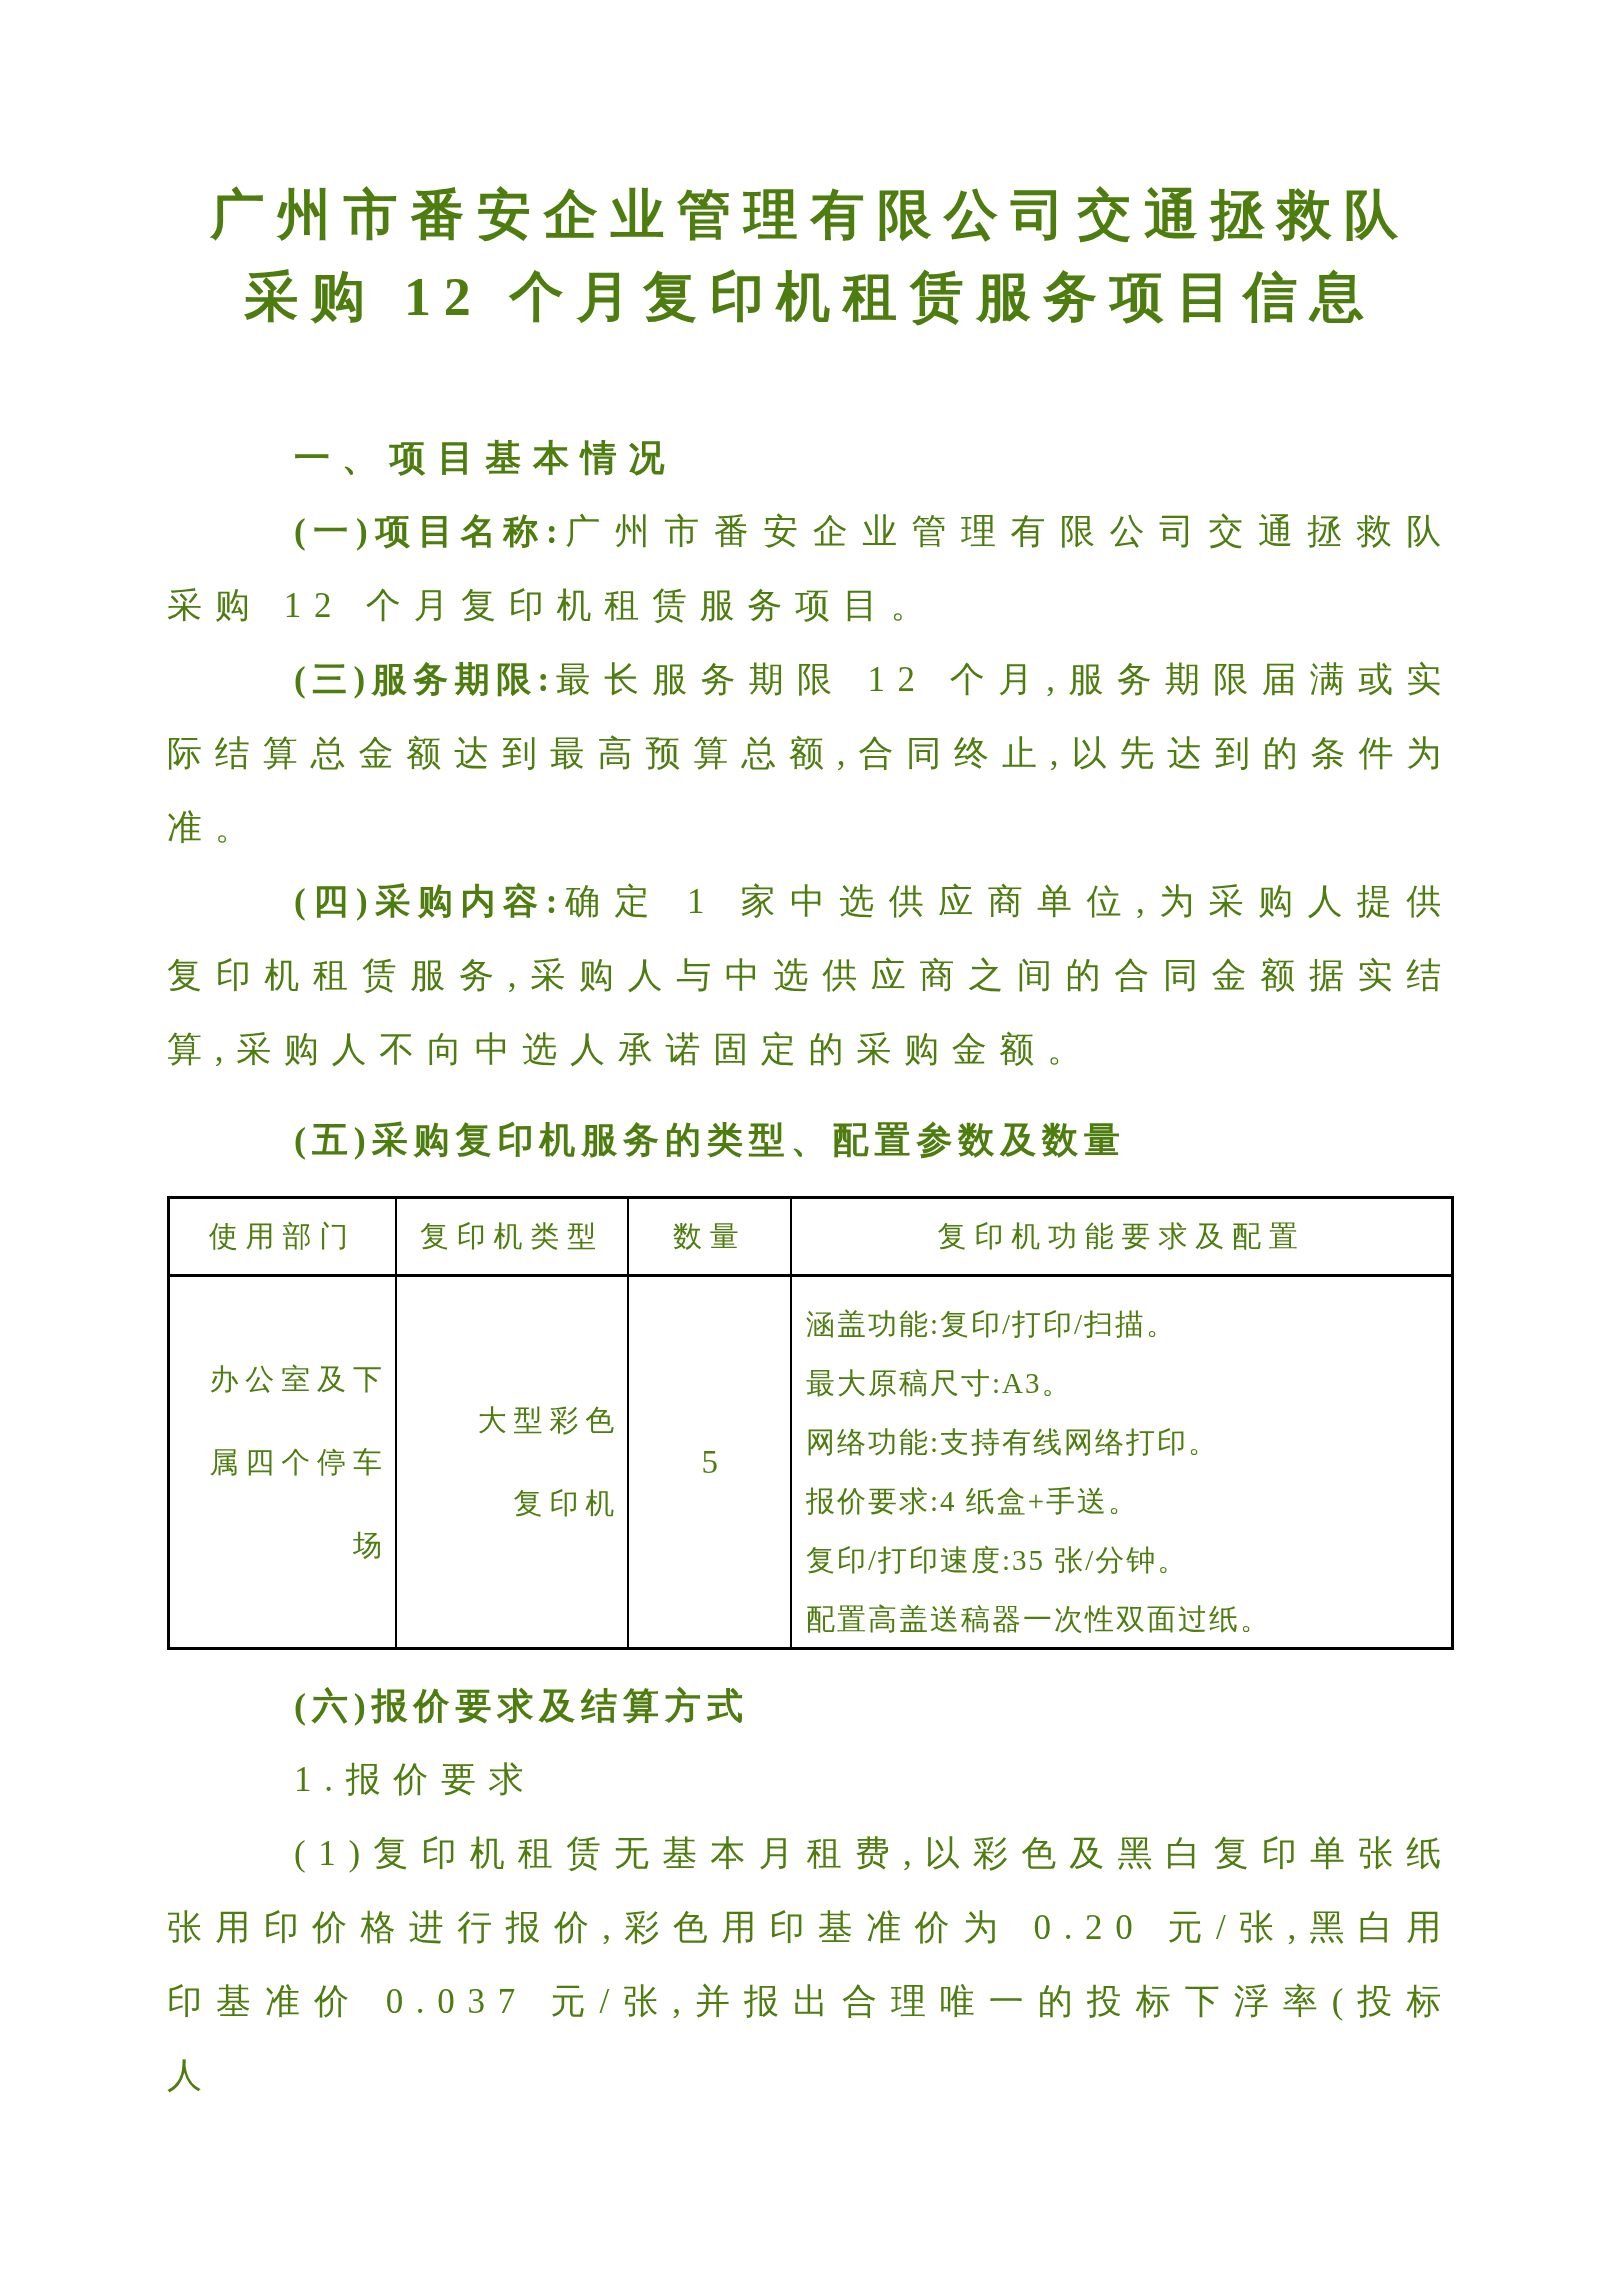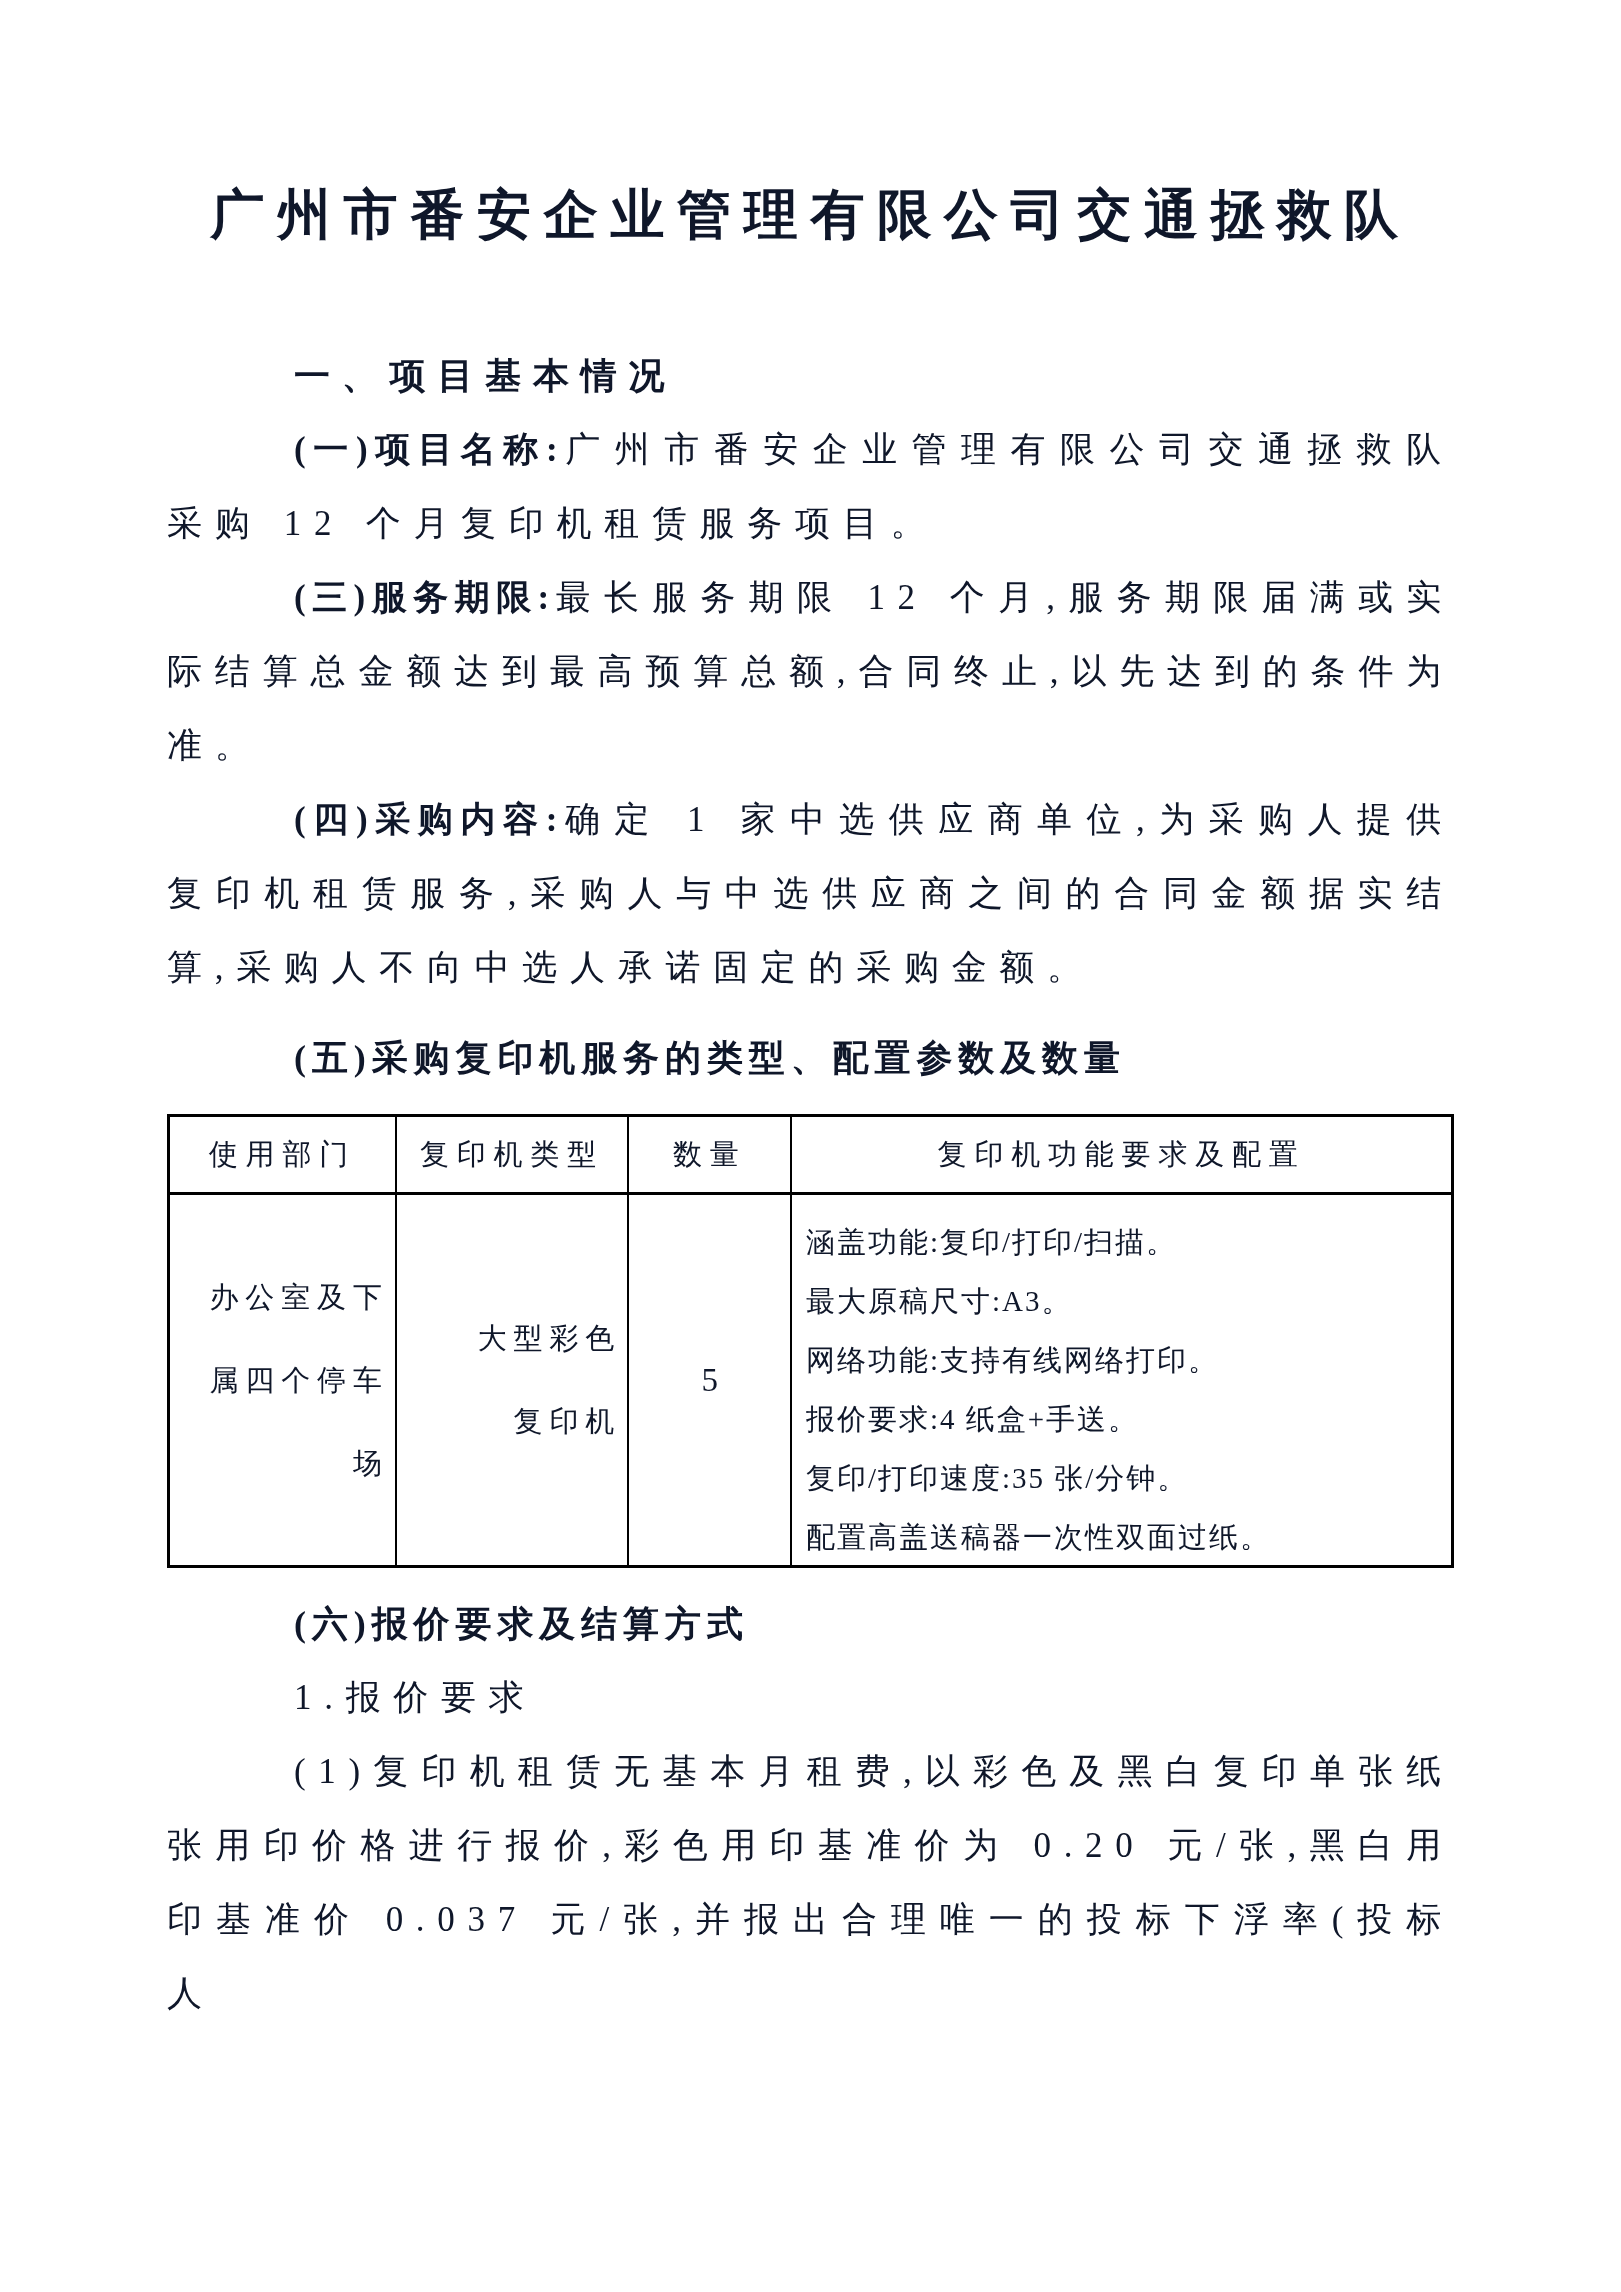--- a/index.html
+++ b/index.html
@@ -3,21 +3,21 @@
 <meta charset="utf-8">
 <style>
   * { box-sizing: border-box; }
   html, body { margin: 0; padding: 0; background: #888; }
   .page {
     position: relative;
     width: 1621px;
     height: 2293px;
     margin: 0 auto;
     background: #ffffff;
-    color: #0f172a;
+    color: #4d7c0f;
     font-family: "Liberation Serif", "DejaVu Serif", serif;
     overflow: hidden;
   }
   .content {
     padding: 174px 167px 0 167px;
   }
   .doc-title {
     margin: 0 0 83px 0;
     font-size: 54px;
     font-weight: bold;
@@ -104,20 +104,21 @@
   }
 </style>
 </head>
 <body>
 
 <div class="page">
   <div class="content">
 
     <h1 class="doc-title">
       <span class="title-line">广州市番安企业管理有限公司交通拯救队</span>
+      <span class="title-line">采购 12 个月复印机租赁服务项目信息</span>
     </h1>
 
     <p class="heading-sans">一、项目基本情况</p>
 
     <p class="body-para"><span class="lead">(一)项目名称:</span><span>广州市番安企业管理有限公司交通拯救队采购 12 个月复印机租赁服务项目。</span></p>
 
 
     <p class="body-para"><span class="lead">(三)服务期限:</span><span>最长服务期限 12 个月,服务期限届满或实际结算总金额达到最高预算总额,合同终止,以先达到的条件为准。</span></p>
 
     <p class="body-para"><span class="lead">(四)采购内容:</span><span>确定 1 家中选供应商单位,为采购人提供复印机租赁服务,采购人与中选供应商之间的合同金额据实结算,采购人不向中选人承诺固定的采购金额。</span></p>

